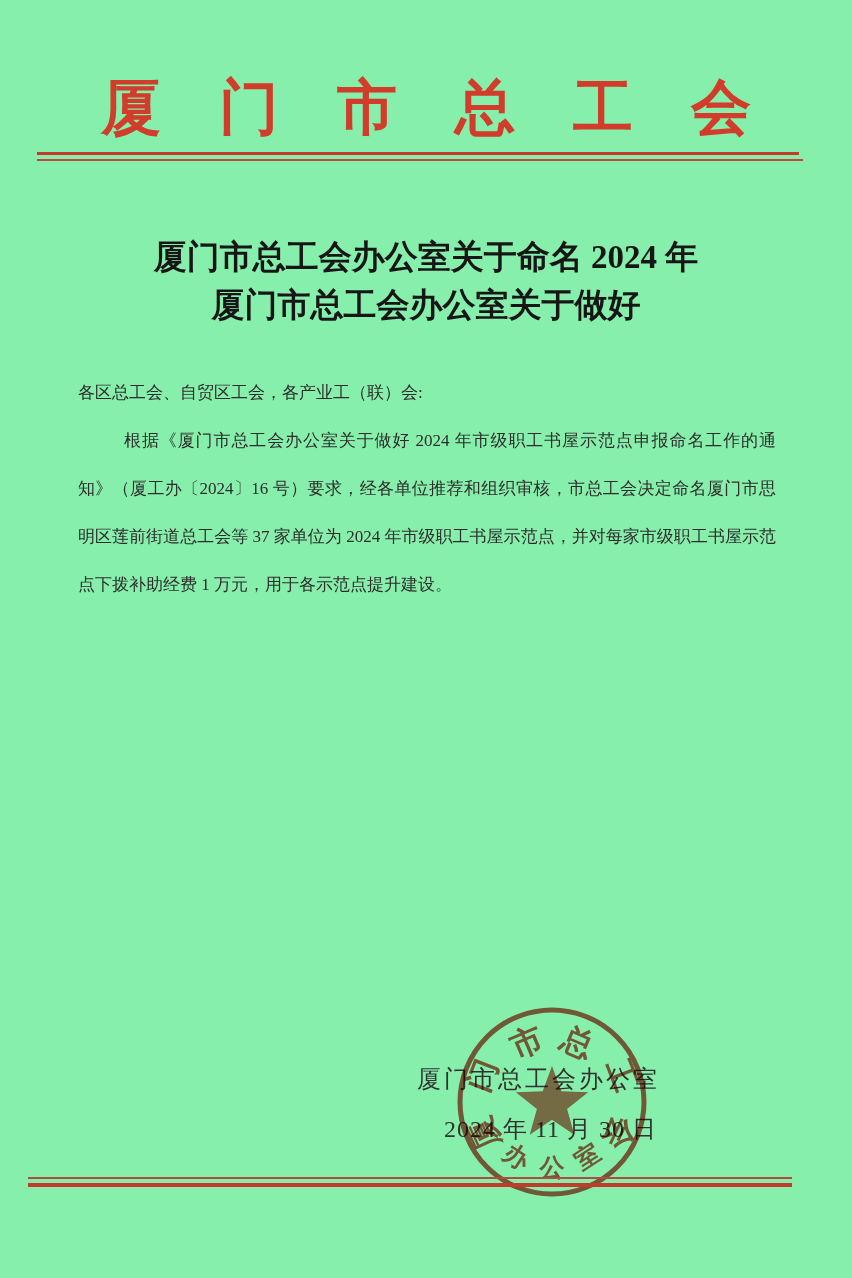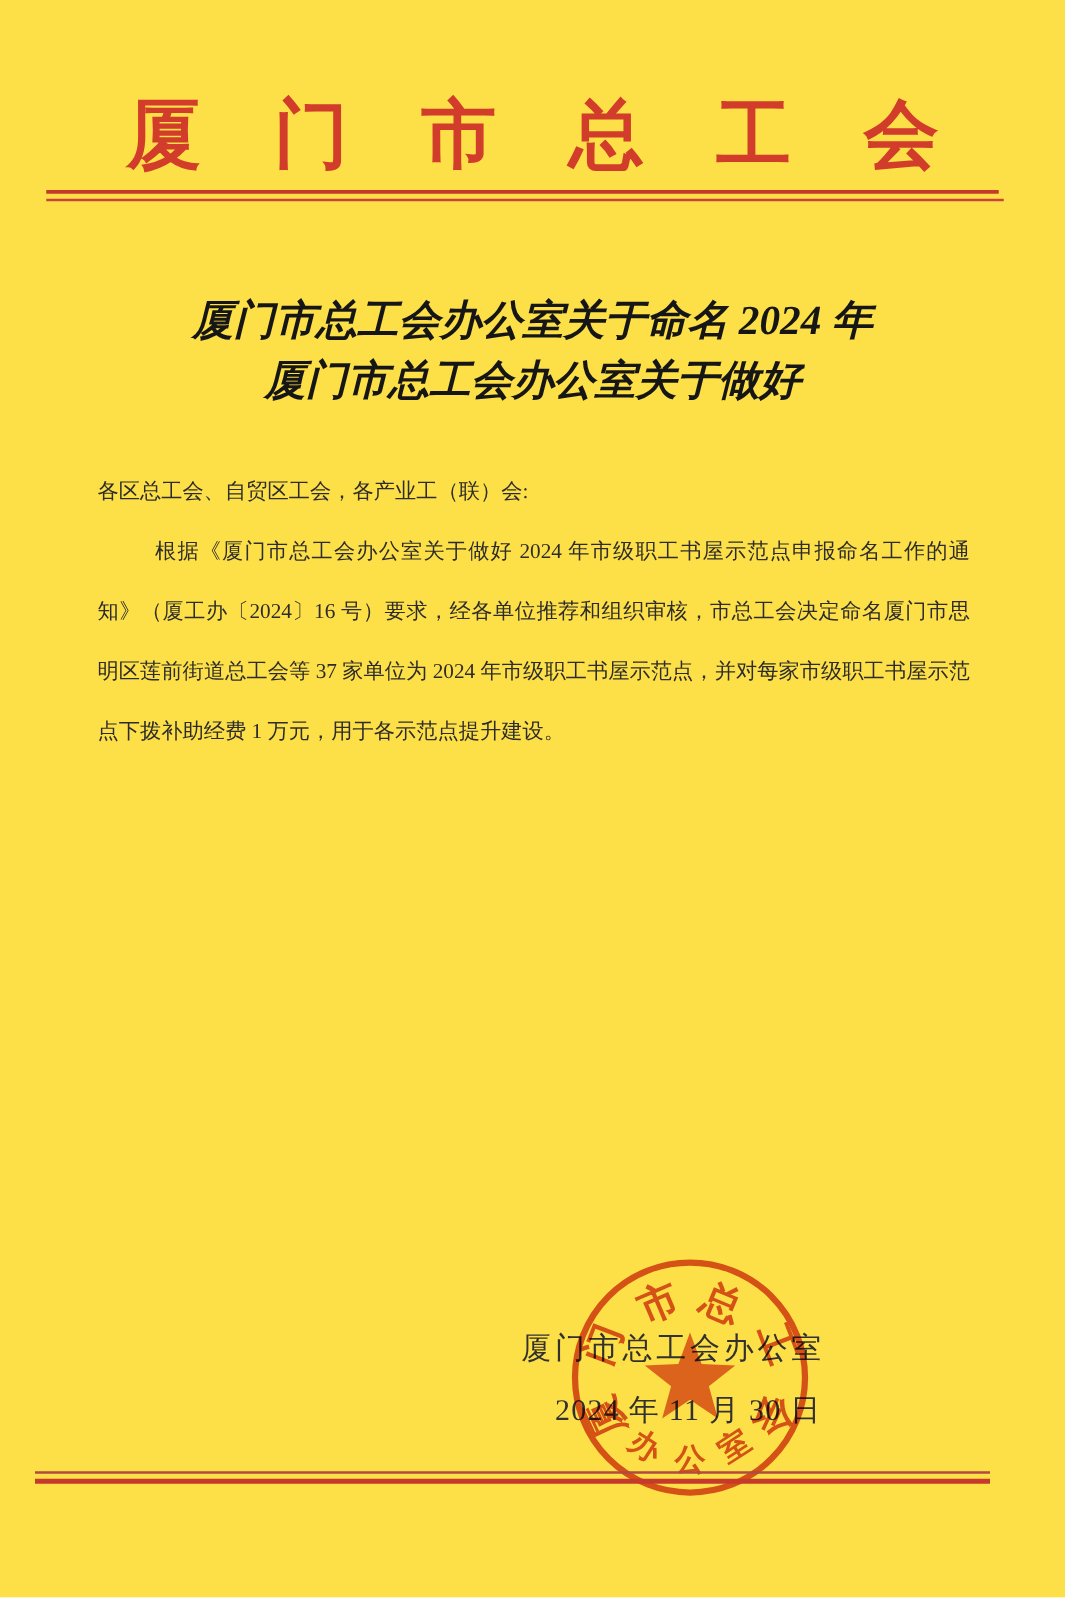--- a/index.html
+++ b/index.html
@@ -1,20 +1,20 @@
 <!DOCTYPE html>
 <html><head>
 <meta charset="utf-8">
 <style>
   html,body{margin:0;padding:0;background:#ffffff;}
   .page{
     position:relative;
     width:852px;height:1278px;
     margin:0 auto;
-    background:#fde047;
+    background:#86efac;
     overflow:hidden;
     font-family:"Liberation Serif","DejaVu Serif",serif;
     color:#2e2c2b;
   }
   
   .header-org{
     position:absolute;top:76px;left:0;width:852px;
     display:flex;justify-content:center;
     color:#d23c2b;
     font-weight:bold;
@@ -27,21 +27,20 @@
   .rule-top-thick{left:37px;top:152px;width:762px;height:3px;}
   .rule-top-thin{left:37px;top:159px;width:766px;height:2px;background:#c8453a;}
   .rule-bottom-thin{left:28px;top:1177px;width:764px;height:2px;background:#b04a42;}
   .rule-bottom-thick{left:28px;top:1183px;width:764px;height:4px;}
   
   .doc-title{
     position:absolute;left:0;top:233px;width:852px;margin:0;
     text-align:center;
     font-size:33px;line-height:48px;font-weight:bold;
     color:#161616;
-    font-style:italic;
   }
   .doc-title .t-line{display:block;}
   
   .body-text{
     position:absolute;left:78px;top:369px;width:698px;
     font-size:17px;line-height:48px;
     text-align:justify;
   }
   .body-text p{margin:0;}
   .body-text .para{text-indent:46px;}

